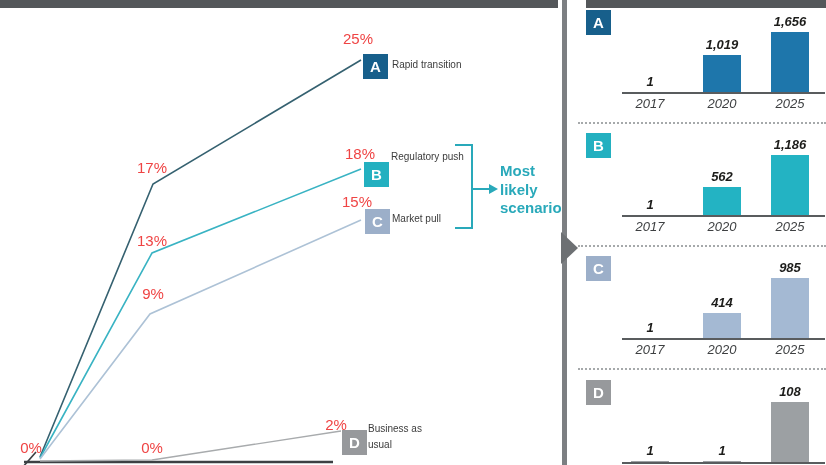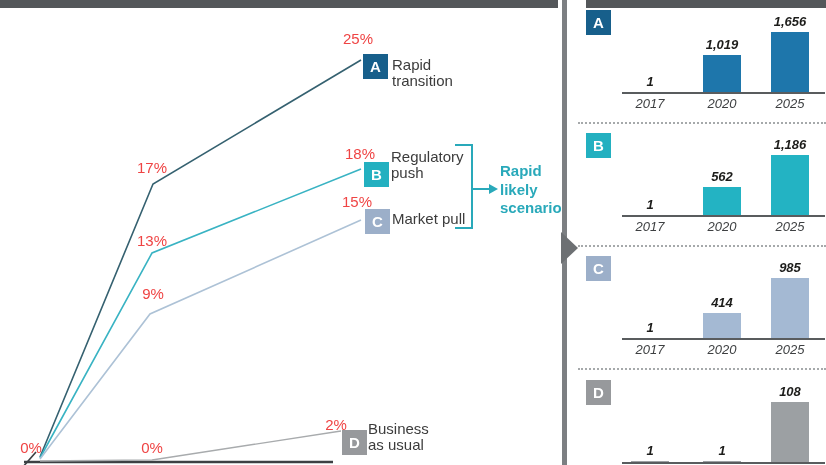--- a/index.html
+++ b/index.html
@@ -26,21 +26,21 @@
   #lbl-a-end{left:358px;top:30px}
   #lbl-b-end{left:360px;top:145px}
   #lbl-c-end{left:357px;top:193px}
   #lbl-d-end{left:336px;top:416px}
   .badge{position:absolute;width:25px;height:25px;color:#fff;font-weight:bold;font-size:15px;
          line-height:25px;text-align:center;}
   #badge-a{left:363px;top:54px}
   #badge-b{left:364px;top:162px}
   #badge-c{left:365px;top:209px}
   #badge-d{left:342px;top:430px}
-  .scen-label{position:absolute;font-size:15px;color:#3c3c3c;line-height:15.5px;}
+  .scen-label{position:absolute;font-size:10px;color:#3c3c3c;line-height:15.5px;}
   #scen-a{left:392px;top:57px;width:72px}
   #scen-b{left:391px;top:149px;width:84px}
   #scen-c{left:392px;top:211px;width:92px}
   #scen-d{left:368px;top:421px;width:64px}
   .most-likely{position:absolute;left:500px;top:162px;width:68px;font-weight:bold;font-size:15px;
                line-height:18.5px;color:var(--teal);}
   
   .rsec{position:absolute;left:570px;width:256px;height:122px;}
   #rsec-a{top:8px}#rsec-b{top:131px}#rsec-c{top:254px}#rsec-d{top:378px}
   .rbadge{position:absolute;left:16px;top:2px;width:25px;height:25px;color:#fff;font-weight:bold;
@@ -88,21 +88,21 @@
 
   <div class="badge" id="badge-a" style="background: rgb(23, 95, 139);">A</div>
   <div class="scen-label" id="scen-a">Rapid transition</div>
   <div class="badge" id="badge-b" style="background: rgb(35, 176, 192);">B</div>
   <div class="scen-label" id="scen-b">Regulatory push</div>
   <div class="badge" id="badge-c" style="background: rgb(156, 175, 201);">C</div>
   <div class="scen-label" id="scen-c">Market pull</div>
   <div class="badge" id="badge-d" style="background: rgb(151, 153, 156);">D</div>
   <div class="scen-label" id="scen-d">Business as usual</div>
 
-  <div class="most-likely">Rapid likely scenario</div>
+  <div class="most-likely">Most likely scenario</div>
 
   <div class="rsep" id="rsep-1"></div>
   <div class="rsep" id="rsep-2"></div>
   <div class="rsep" id="rsep-3"></div>
 
   <div class="rsec" id="rsec-a">
     <div class="rbadge" style="background: rgb(23, 95, 139);">A</div>
     <div class="raxis"></div>
     <div class="rcol c0">
       <div class="rval" style="bottom: 41px;">1</div>

